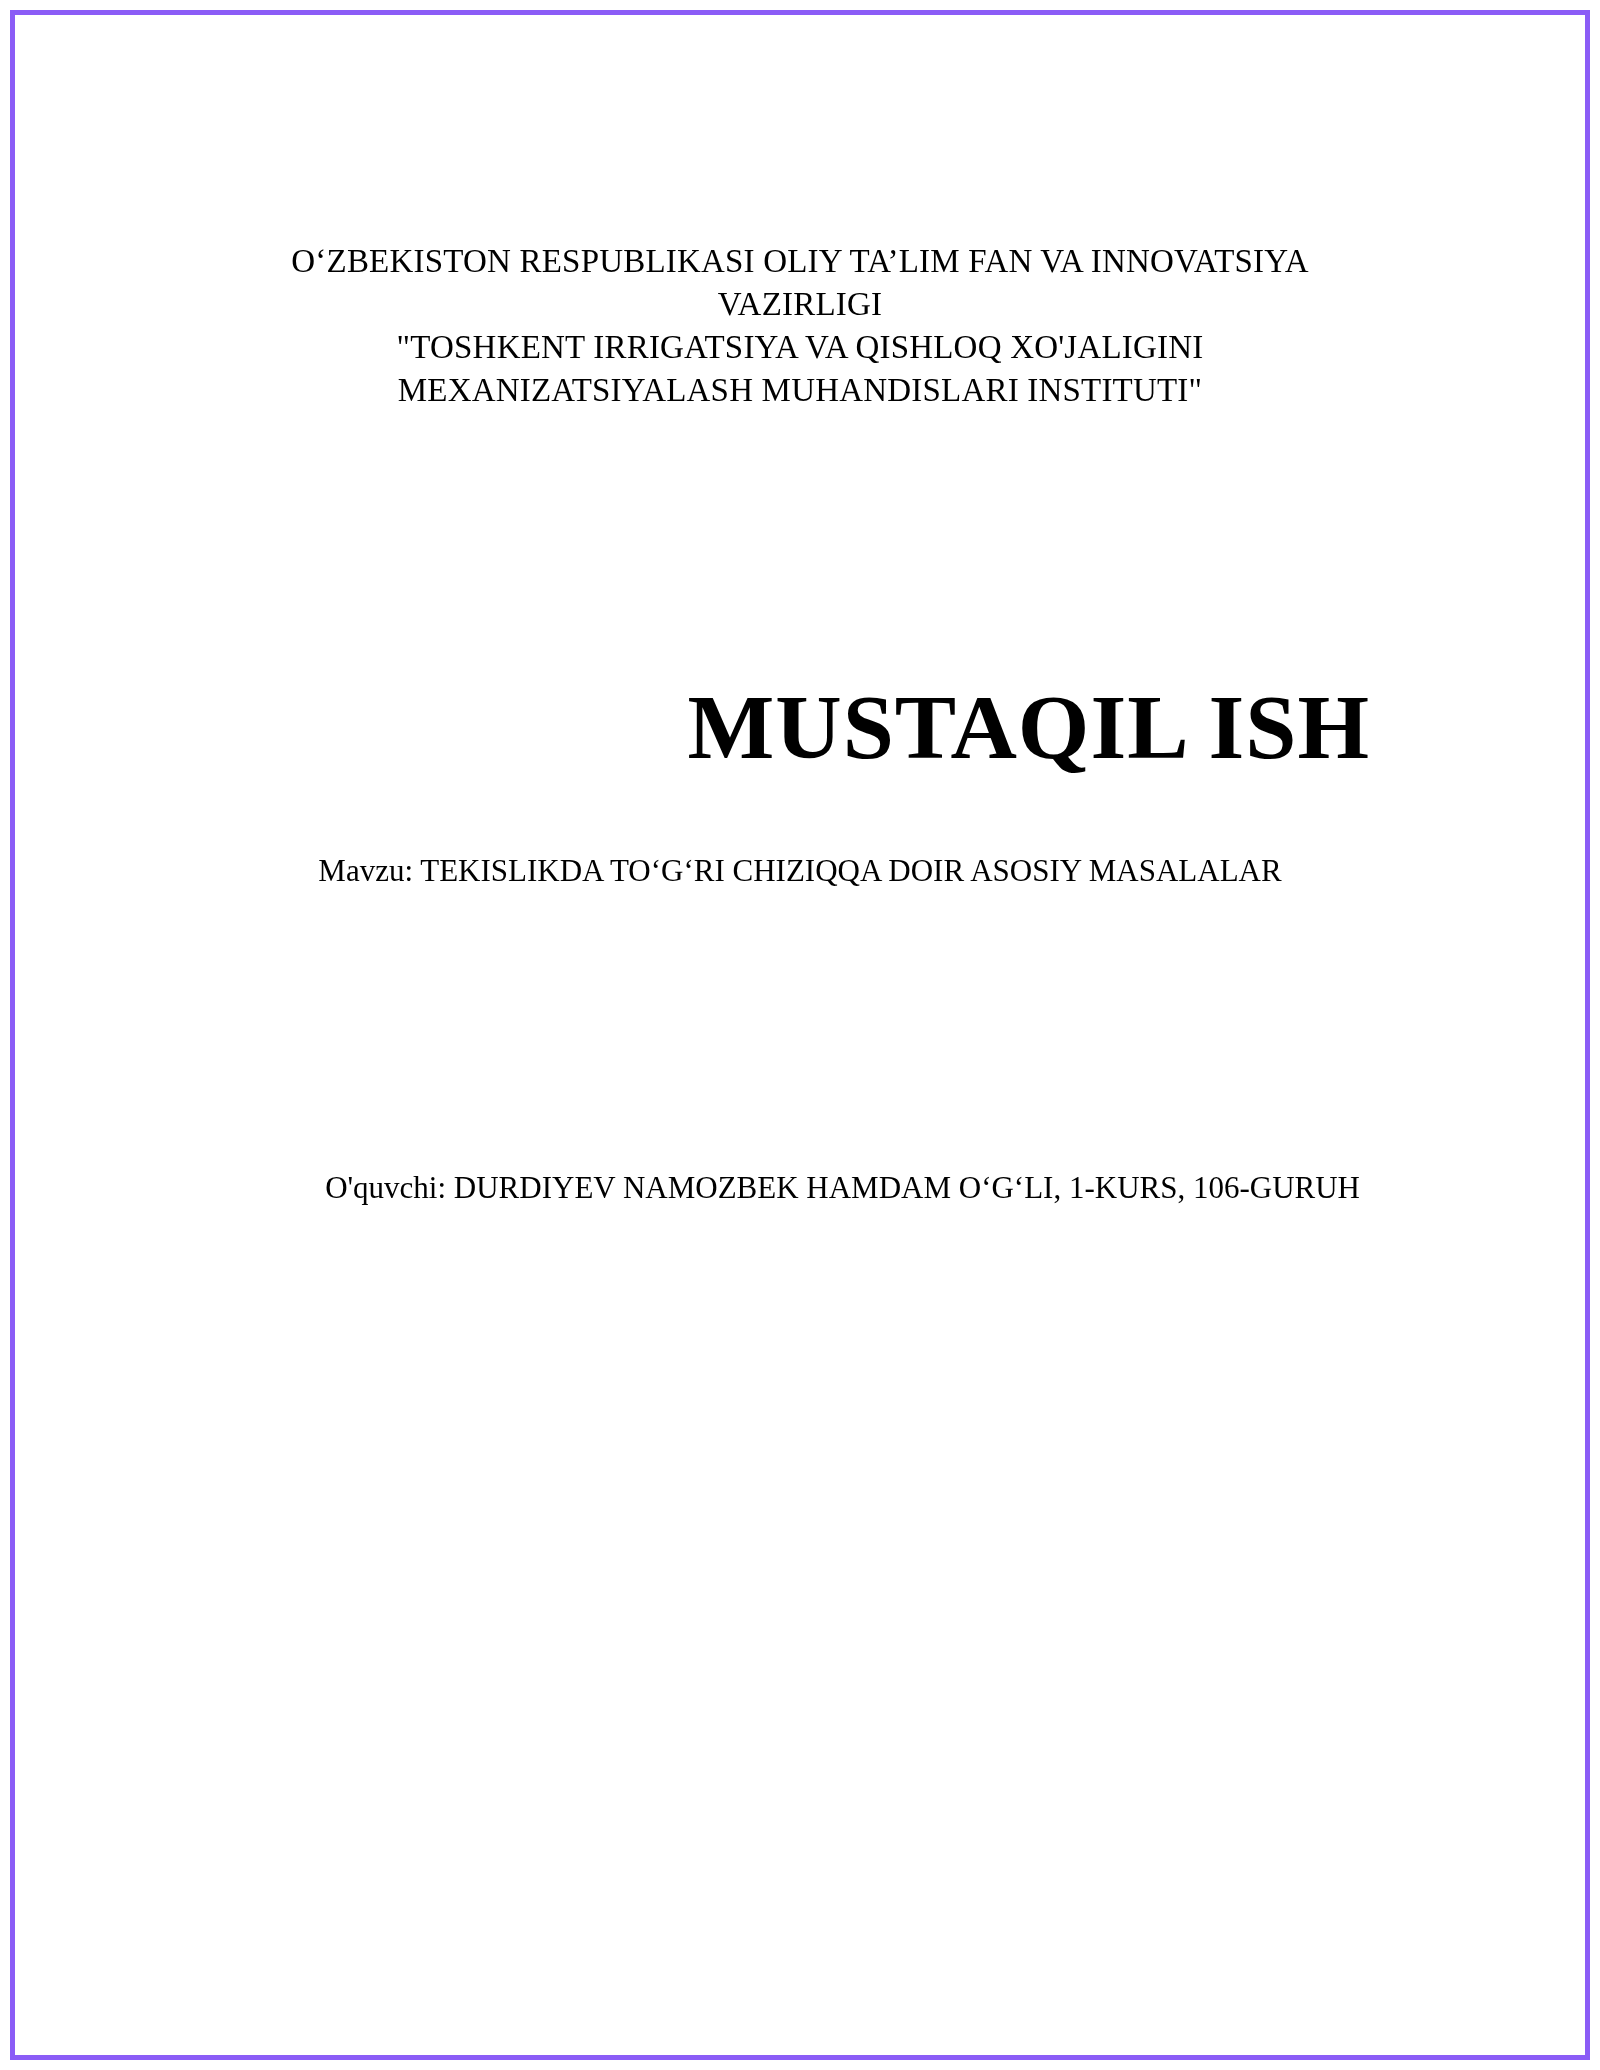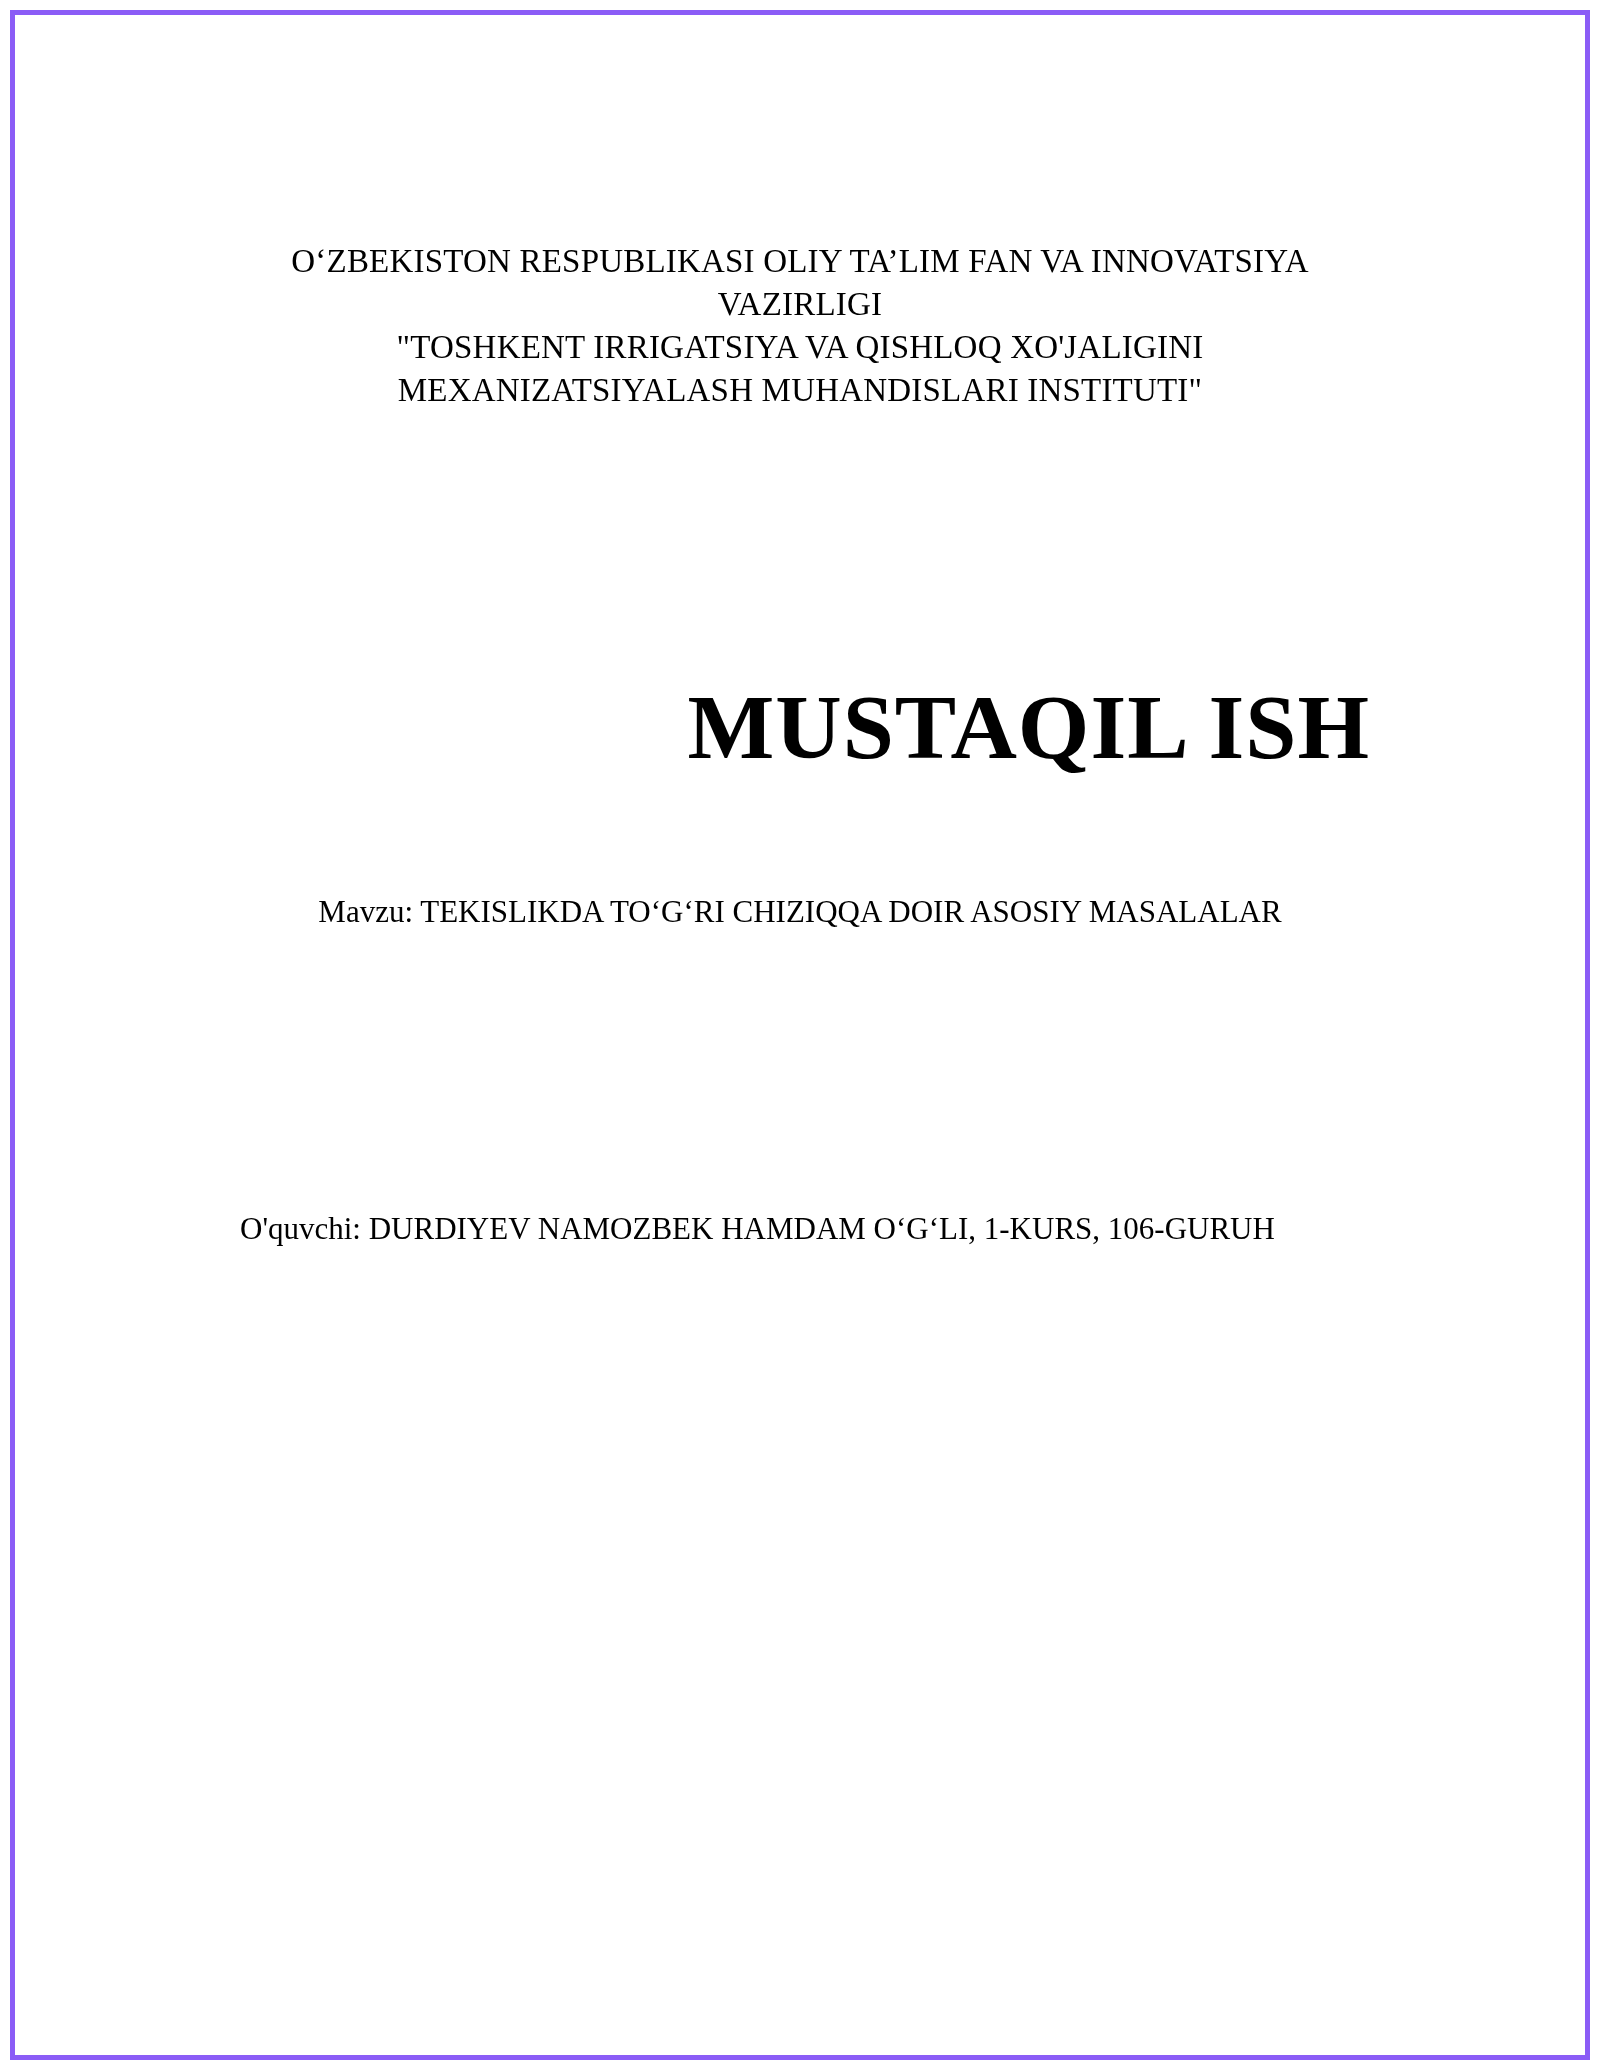--- a/index.html
+++ b/index.html
@@ -52,29 +52,29 @@
     margin-top: 265px;
     text-align: right;
   }
   .doc-title {
     font-size: 92px;
     font-weight: bold;
     letter-spacing: 1px;
     line-height: 1.1;
   }
   .subject-block {
-    margin-top: 113px;
+    margin-top: 72px;
     text-align: center;
     font-size: 31px;
     line-height: 1.35;
     padding: 0 45px;
   }
   .author-block {
     margin-top: 275px;
-    text-align: left;
+    text-align: right;
     font-size: 31px;
     line-height: 1.35;
     padding: 0 10px;
   }
 </style>
 </head>
 <body>
 
 <div class="page">
   <div class="page-border">

